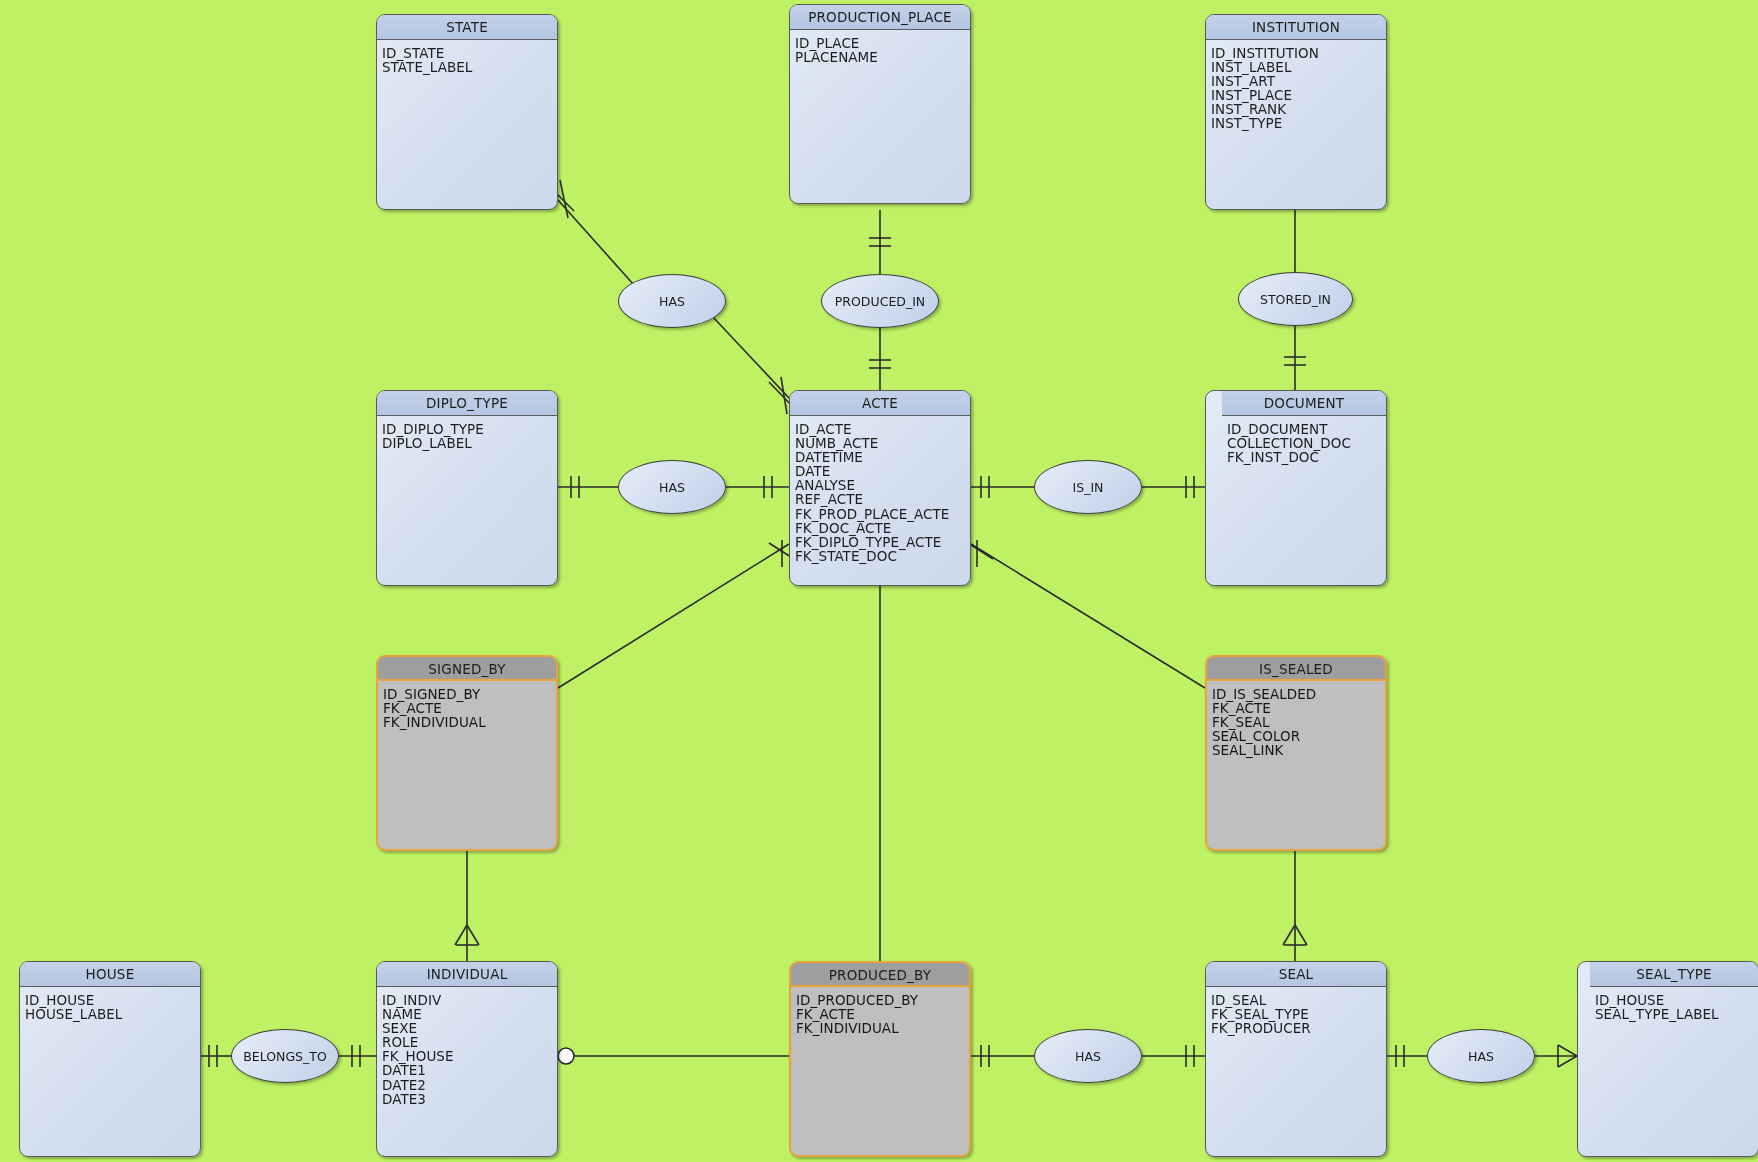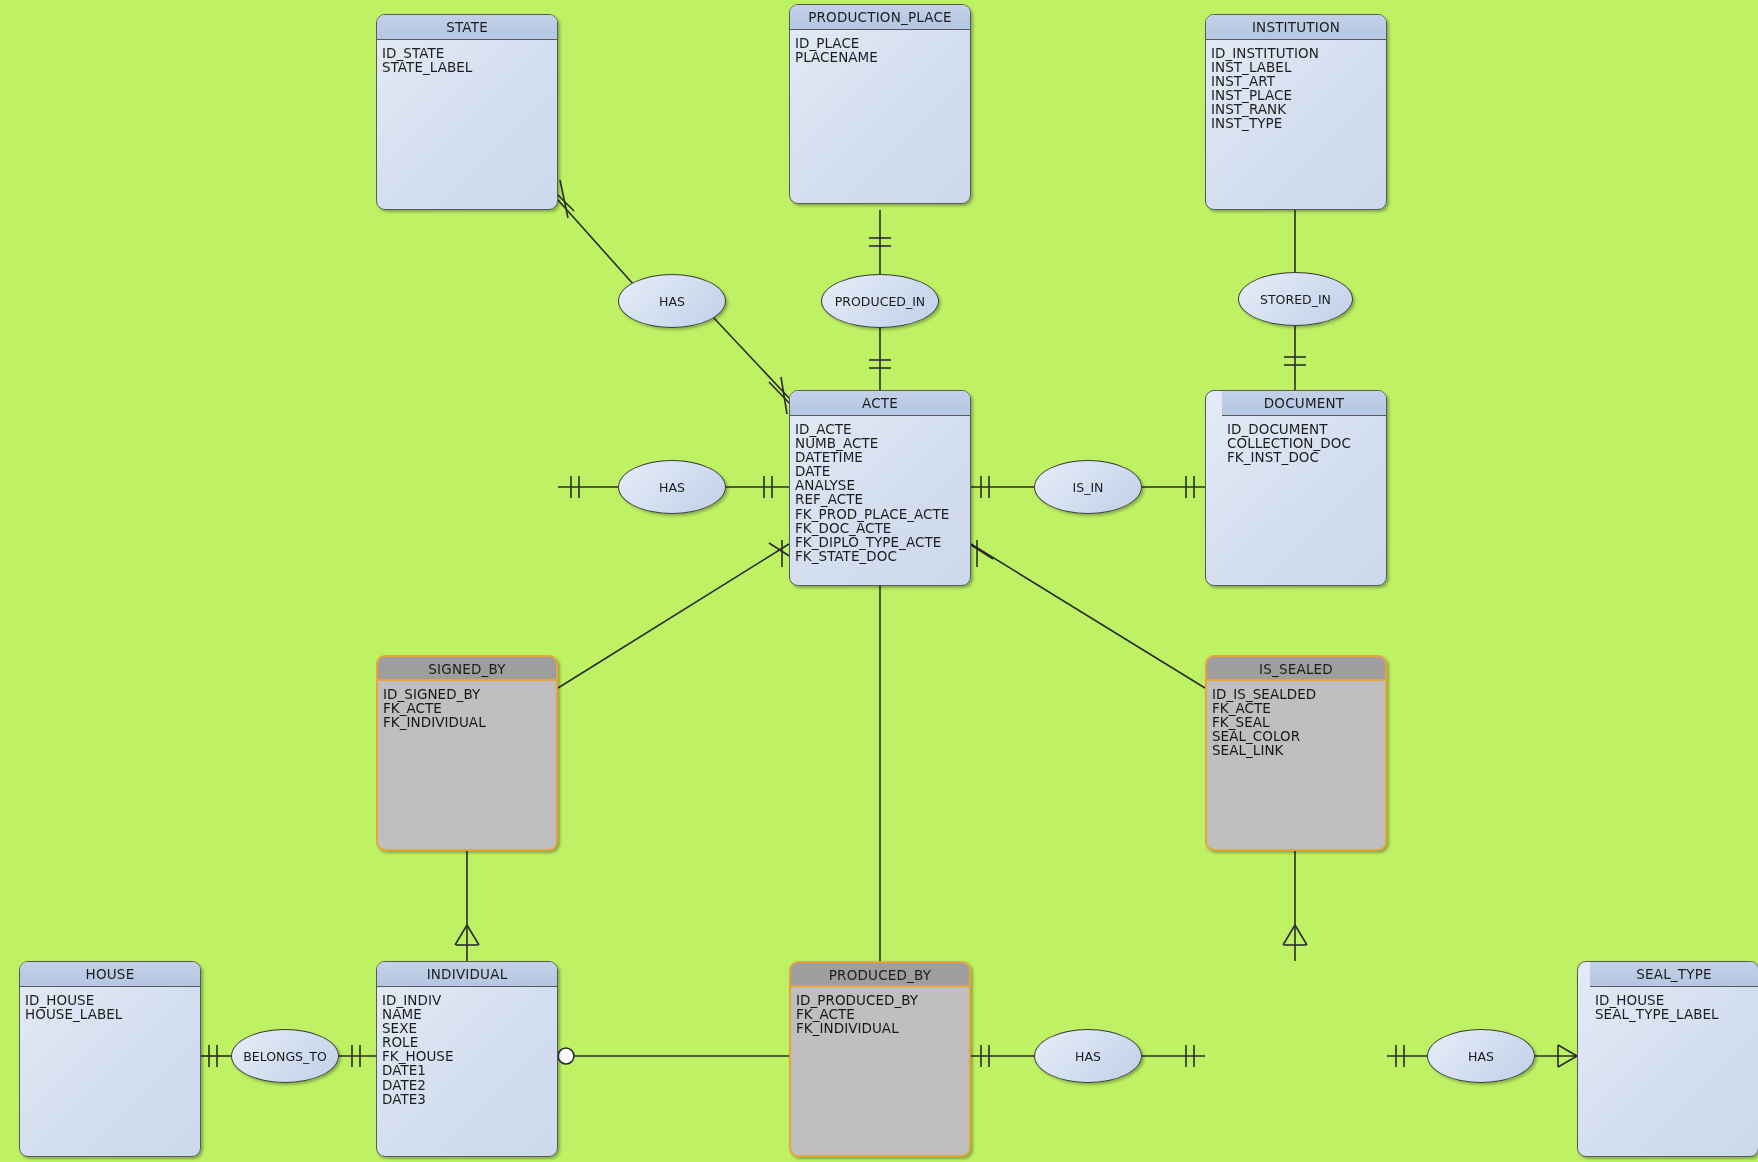--- a/index.html
+++ b/index.html
@@ -213,20 +213,27 @@
     <div class="ent-body">
       <div class="attr">ID_INSTITUTION</div>
       <div class="attr">INST_LABEL</div>
       <div class="attr">INST_ART</div>
       <div class="attr">INST_PLACE</div>
       <div class="attr">INST_RANK</div>
       <div class="attr">INST_TYPE</div>
     </div>
   </div>
 
+  <div class="entity" style="left:376px;top:390px;width:182px;height:196px;">
+    <div class="ent-header">DIPLO_TYPE</div>
+    <div class="ent-body">
+      <div class="attr">ID_DIPLO_TYPE</div>
+      <div class="attr">DIPLO_LABEL</div>
+    </div>
+  </div>
 
   <div class="entity" style="left:789px;top:390px;width:182px;height:196px;">
     <div class="ent-header">ACTE</div>
     <div class="ent-body">
       <div class="attr">ID_ACTE</div>
       <div class="attr">NUMB_ACTE</div>
       <div class="attr">DATETIME</div>
       <div class="attr">DATE</div>
       <div class="attr">ANALYSE</div>
       <div class="attr">REF_ACTE</div>
@@ -290,20 +297,28 @@
 
   <div class="entity assoc" style="left:789px;top:961px;width:182px;height:196px;">
     <div class="ent-header">PRODUCED_BY</div>
     <div class="ent-body">
       <div class="attr">ID_PRODUCED_BY</div>
       <div class="attr">FK_ACTE</div>
       <div class="attr">FK_INDIVIDUAL</div>
     </div>
   </div>
 
+  <div class="entity" style="left:1205px;top:961px;width:182px;height:196px;">
+    <div class="ent-header">SEAL</div>
+    <div class="ent-body">
+      <div class="attr">ID_SEAL</div>
+      <div class="attr">FK_SEAL_TYPE</div>
+      <div class="attr">FK_PRODUCER</div>
+    </div>
+  </div>
 
   <div class="entity" style="left:1577px;top:961px;width:182px;height:196px;padding-left:12px;">
     <div class="ent-header">SEAL_TYPE</div>
     <div class="ent-body">
       <div class="attr">ID_HOUSE</div>
       <div class="attr">SEAL_TYPE_LABEL</div>
     </div>
   </div>
 
   <div class="rel" style="left:618px;top:274px;width:108px;height:54px;">HAS</div>

